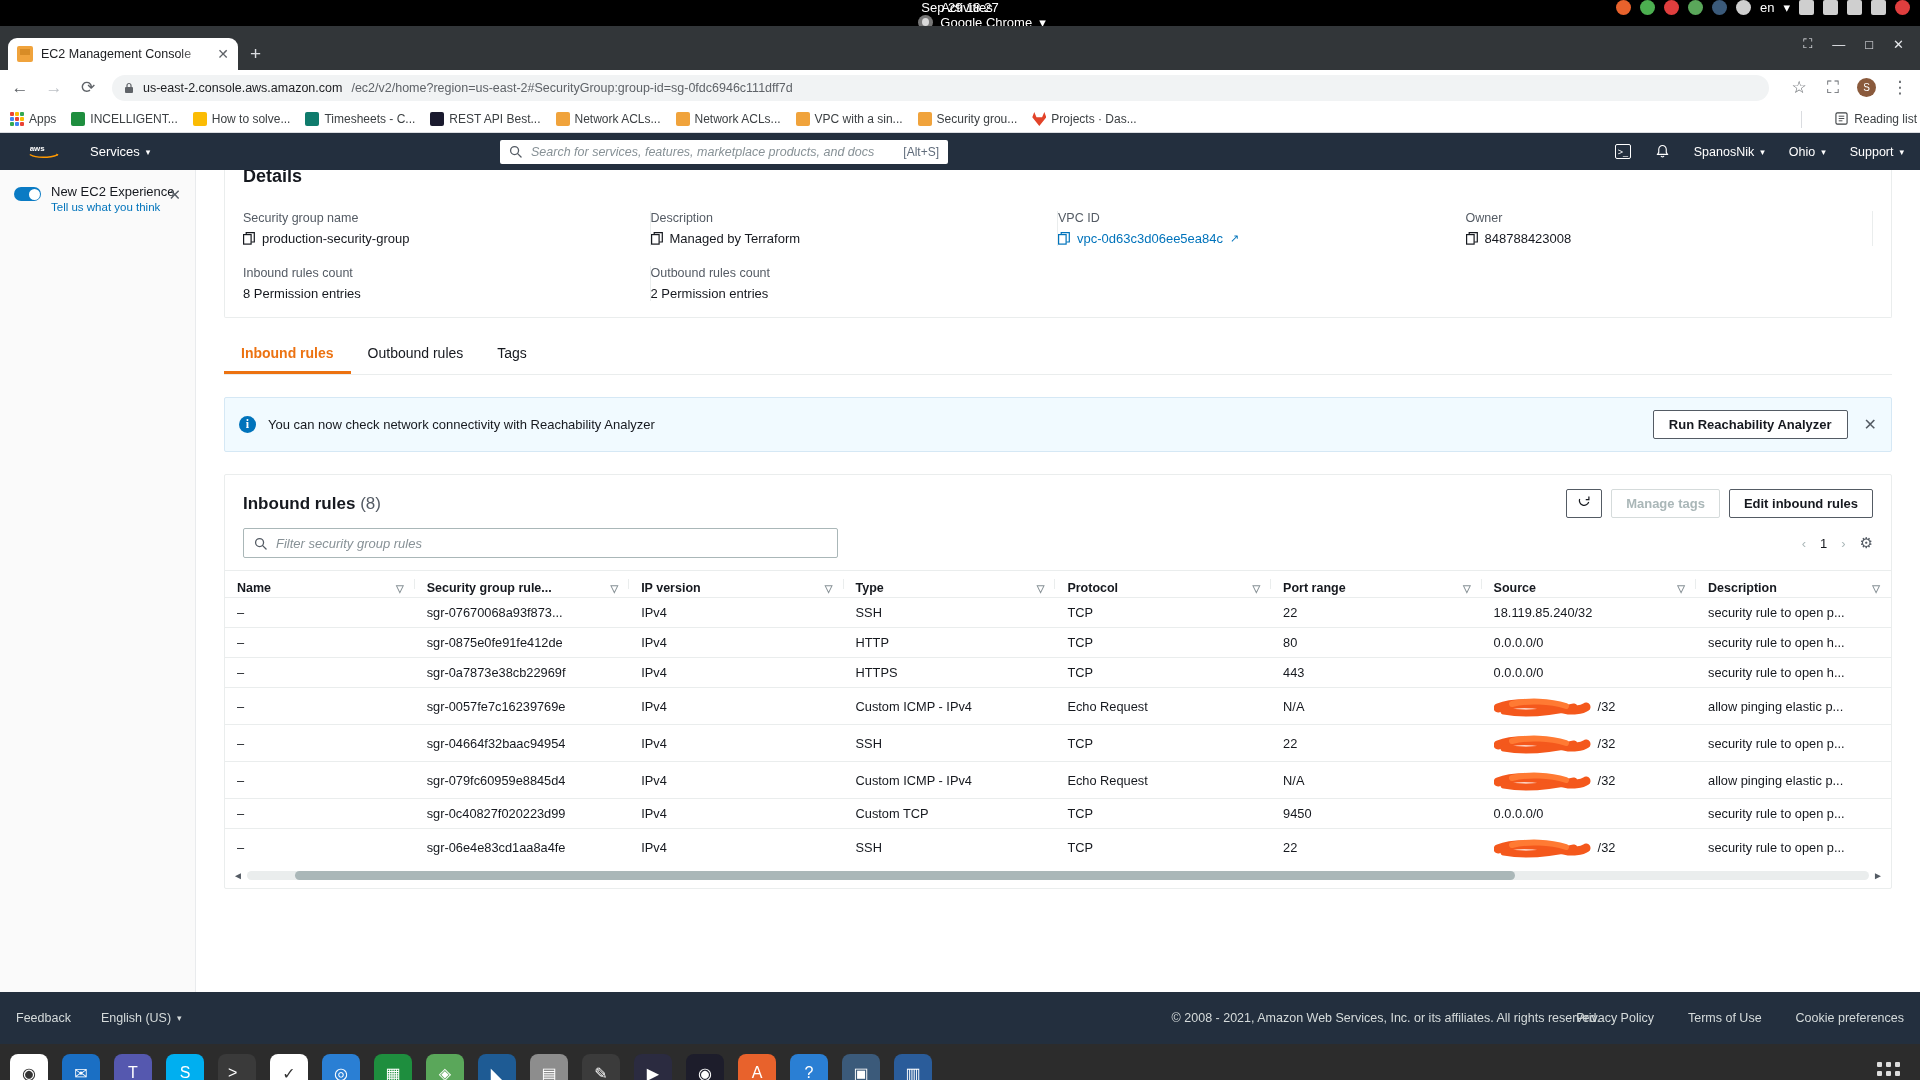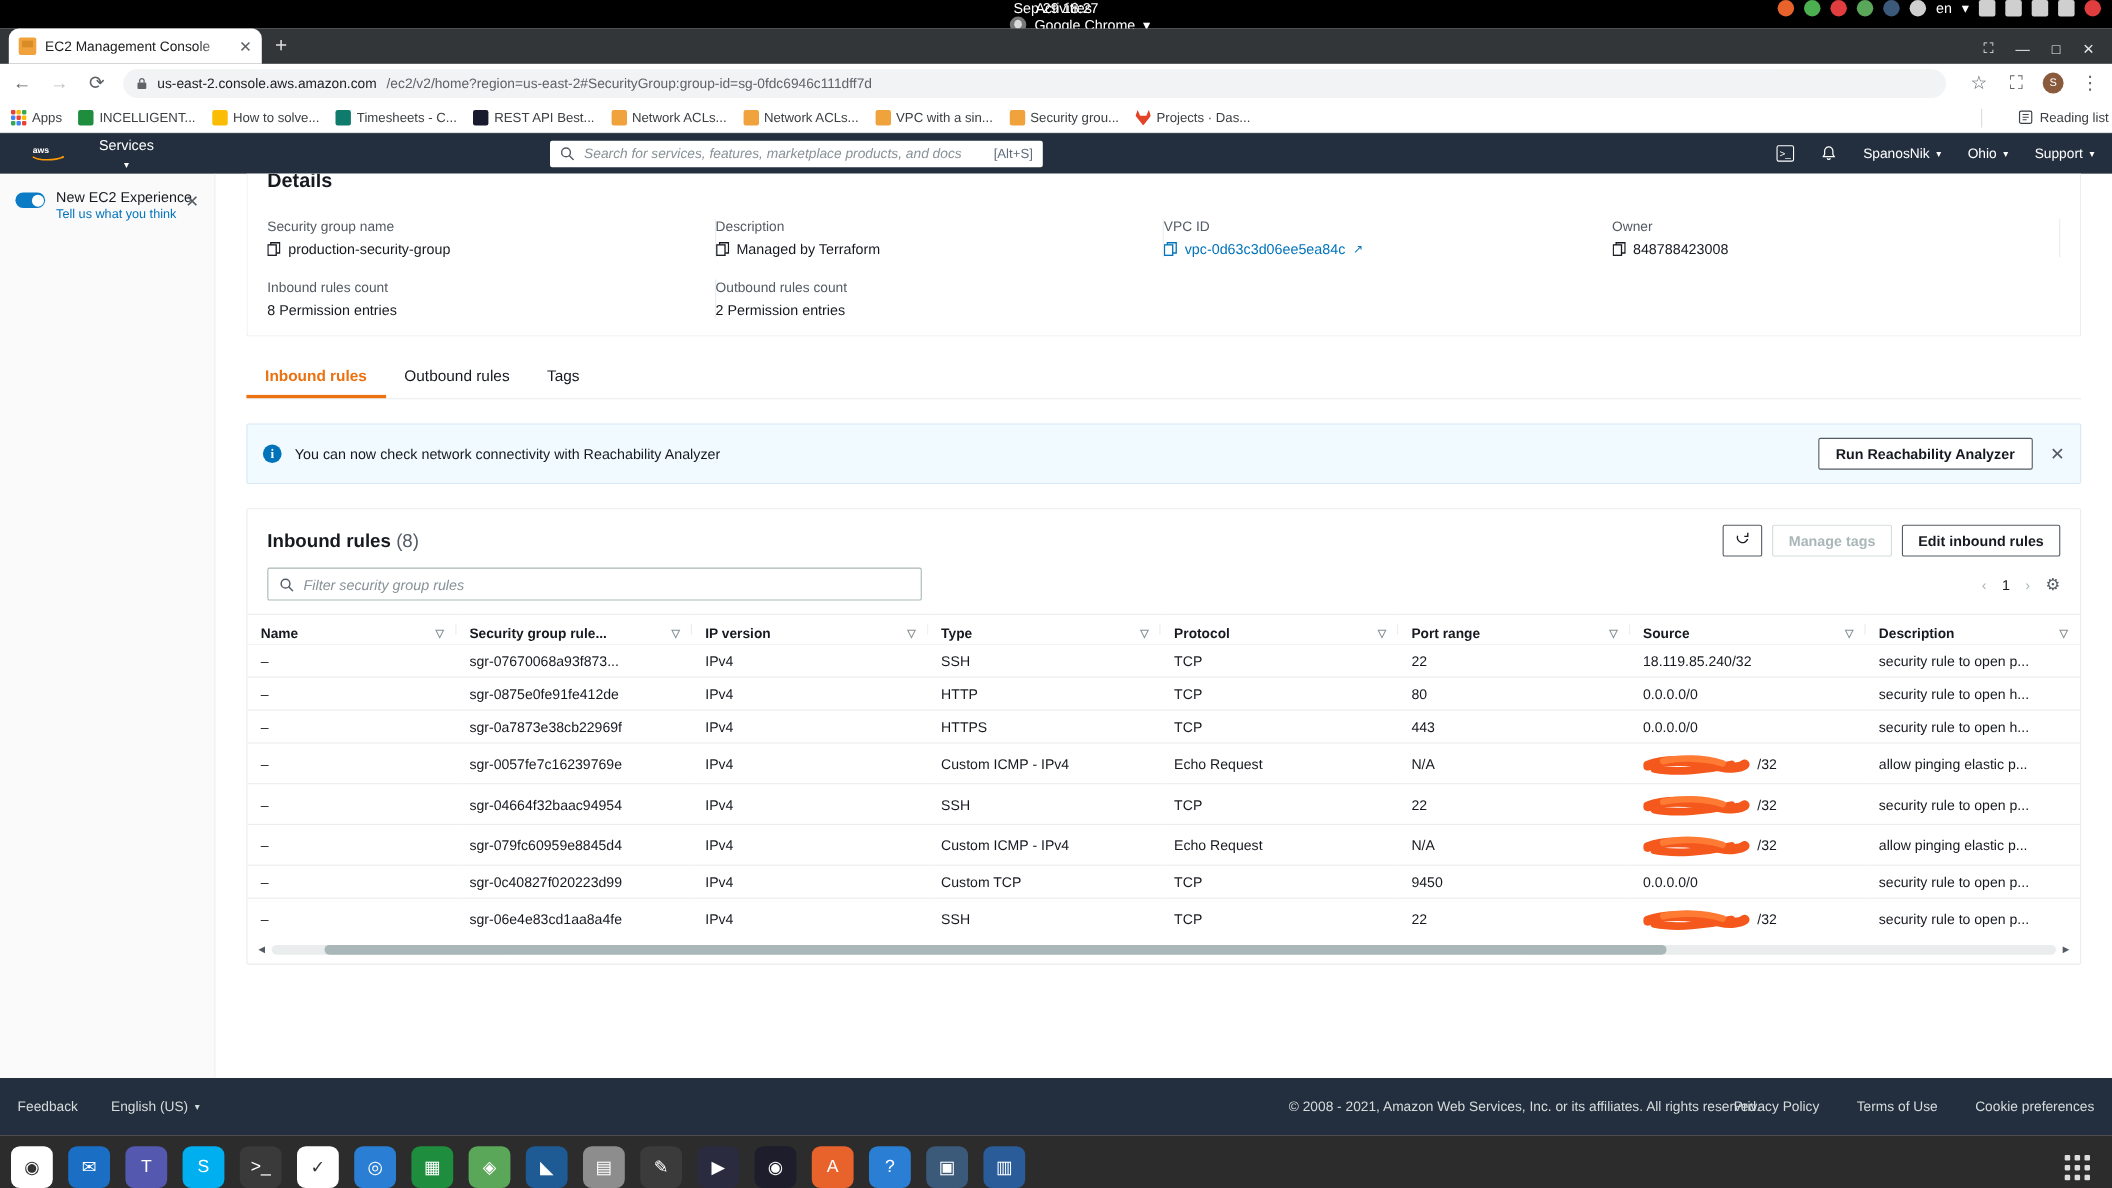--- a/index.html
+++ b/index.html
@@ -29,21 +29,21 @@
   .gnome-clock {
     position:absolute; left:50%; transform:translateX(-50%); font-size:13px;
   }
   .gnome-right {
     position:absolute; right:10px; display:flex; align-items:center; gap:9px;
   }
   .gdot { width:15px;height:15px;border-radius:50%; display:inline-block; }
 
   
   .tabstrip {
-    height:32px; background:#323639; display:flex; align-items:flex-end;
+    height:44px; background:#323639; display:flex; align-items:flex-end;
     padding-left:8px; position:relative;
   }
   .tab {
     height:32px; background:#fff; border-radius:9px 9px 0 0;
     display:flex; align-items:center; padding:0 9px; gap:8px;
     min-width:230px; max-width:240px; position:relative;
   }
   .tab-fav {
     width:16px;height:16px;background:#f0a33c;border-radius:2px; flex:none;
     position:relative;
@@ -109,21 +109,21 @@
     position:absolute; right:3px; display:flex; align-items:flex-start; gap:6px;
   }
   .rl-sep{ position:absolute; right:118px; top:5px; width:1px;height:17px;background:#dadce0;}
 
   
   .aws-nav {
     height:37px; background:#232f3e; display:flex; align-items:center;
     color:#fff; font-size:13px; position:relative; padding:0 14px;
   }
   .aws-logo { width:34px; margin-left:14px; }
-  .aws-services { margin-left:28px; display:flex; align-items:center; gap:6px;flex-direction:column; }
+  .aws-services { margin-left:28px; display:flex; align-items:center; gap:6px; }
   .aws-search {
     position:absolute; left:500px; width:448px; height:24px; background:#fff;
     border-radius:2px; display:flex; align-items:center; gap:9px; padding:0 9px;
     color:#879196; font-size:12.5px; font-style:italic;
   }
   .aws-search .kbd{ margin-left:auto; color:#5f6b7a; font-style:normal; font-size:12px;}
   .aws-right {
     position:absolute; right:16px; display:flex; align-items:center; gap:24px;
     font-size:12.5px;
   }

